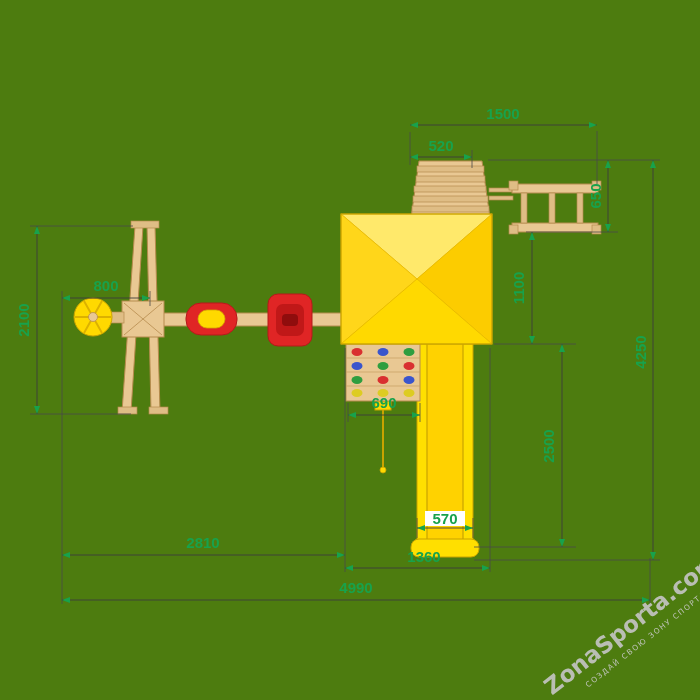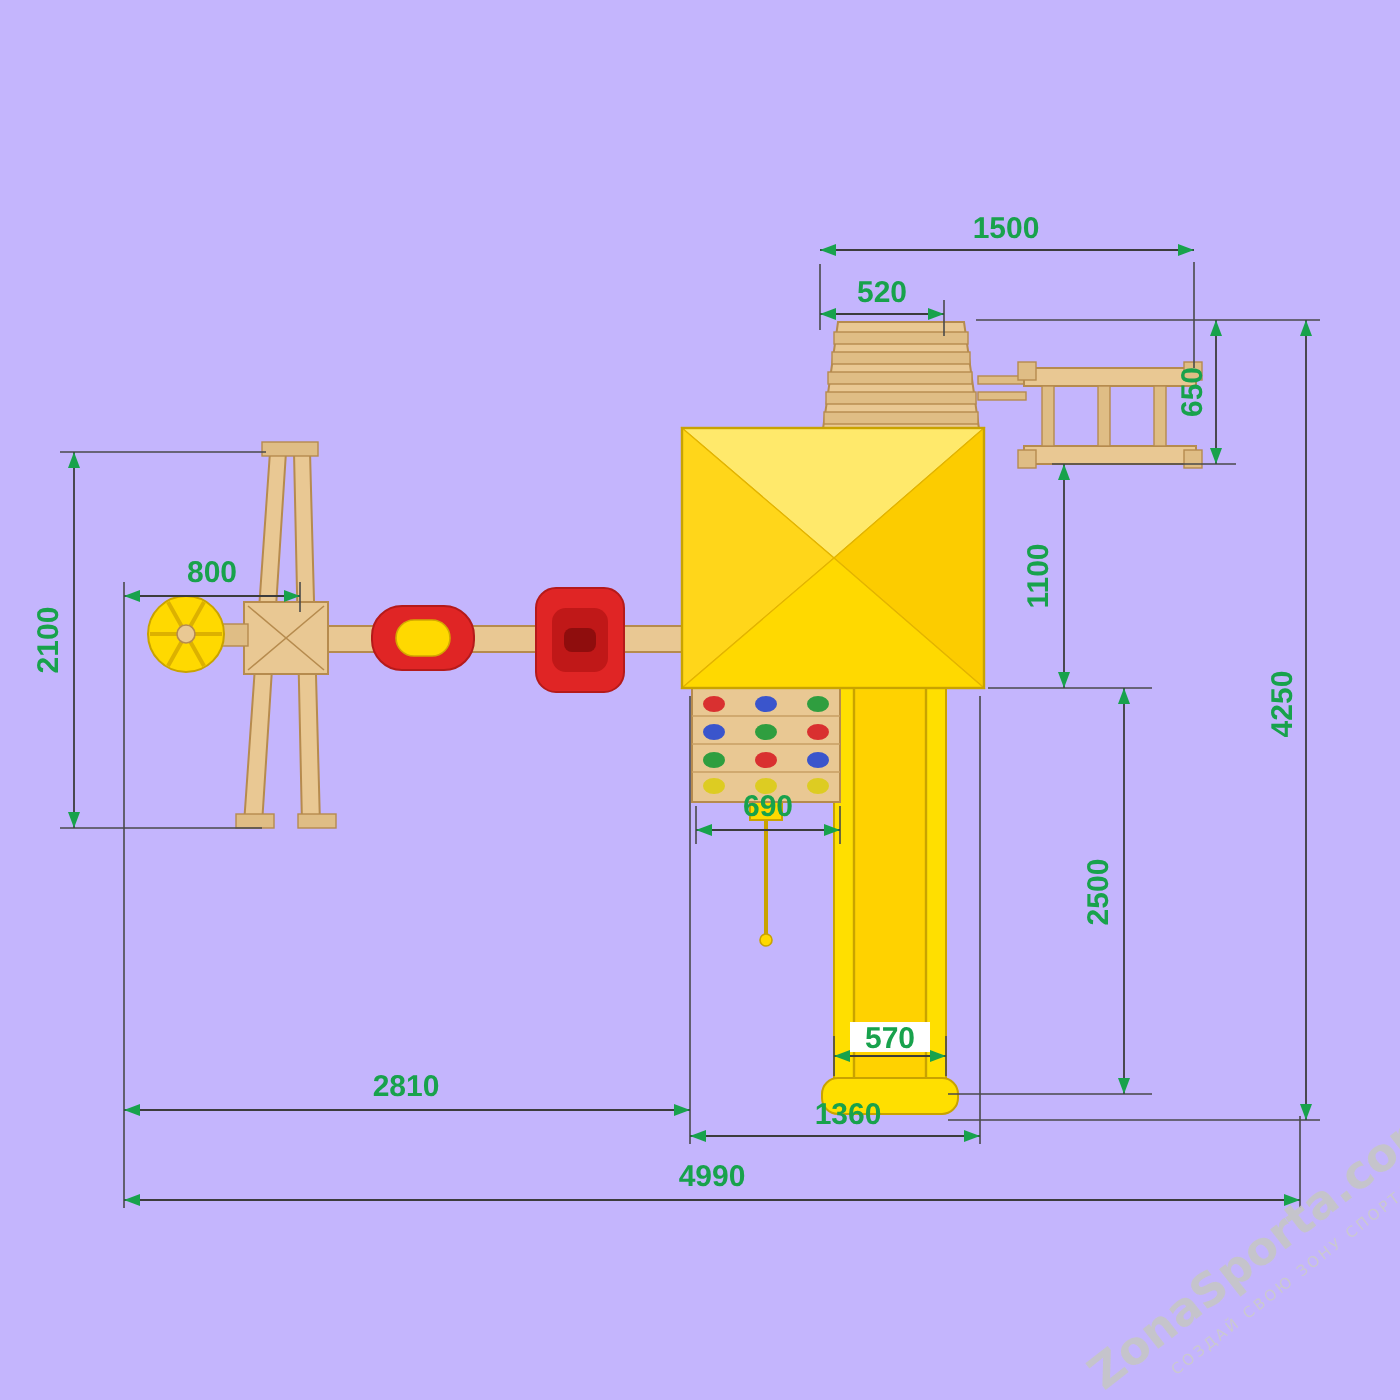--- a/index.html
+++ b/index.html
@@ -1,16 +1,16 @@
 <!DOCTYPE html>
 <html><head>
 <meta charset="utf-8">
 <style>
   html,body{margin:0;padding:0;background:#ffffff;width:700px;height:700px;overflow:hidden;}
-  .stage{position:relative;width:700px;height:700px;background:#c4b5fd;}
+  .stage{position:relative;width:700px;height:700px;background:#4d7c0f;}
   svg{display:block;}
   text.dim{font-family:"Liberation Sans",sans-serif;font-weight:bold;font-size:15px;fill:#18a24c;}
   .wm-brand{font-family:"DejaVu Sans",sans-serif;font-weight:bold;font-size:23px;fill:#c6c6c6;}
   .wm-tag{font-family:"DejaVu Sans",sans-serif;font-size:7.5px;fill:#cbcbcb;letter-spacing:1.5px;}
   .ext{stroke:#4a4a4a;stroke-width:0.8;}
   .dimline{stroke:#3c3c3c;stroke-width:0.9;}
   .arrow{fill:#18a24c;stroke:none;}
   .wood{fill:#e9c893;stroke:#b68b4e;stroke-width:1;}
   .wood2{fill:#dfbd85;stroke:#b68b4e;stroke-width:0.7;}
   .plank{stroke:#c79f63;stroke-width:0.7;}

